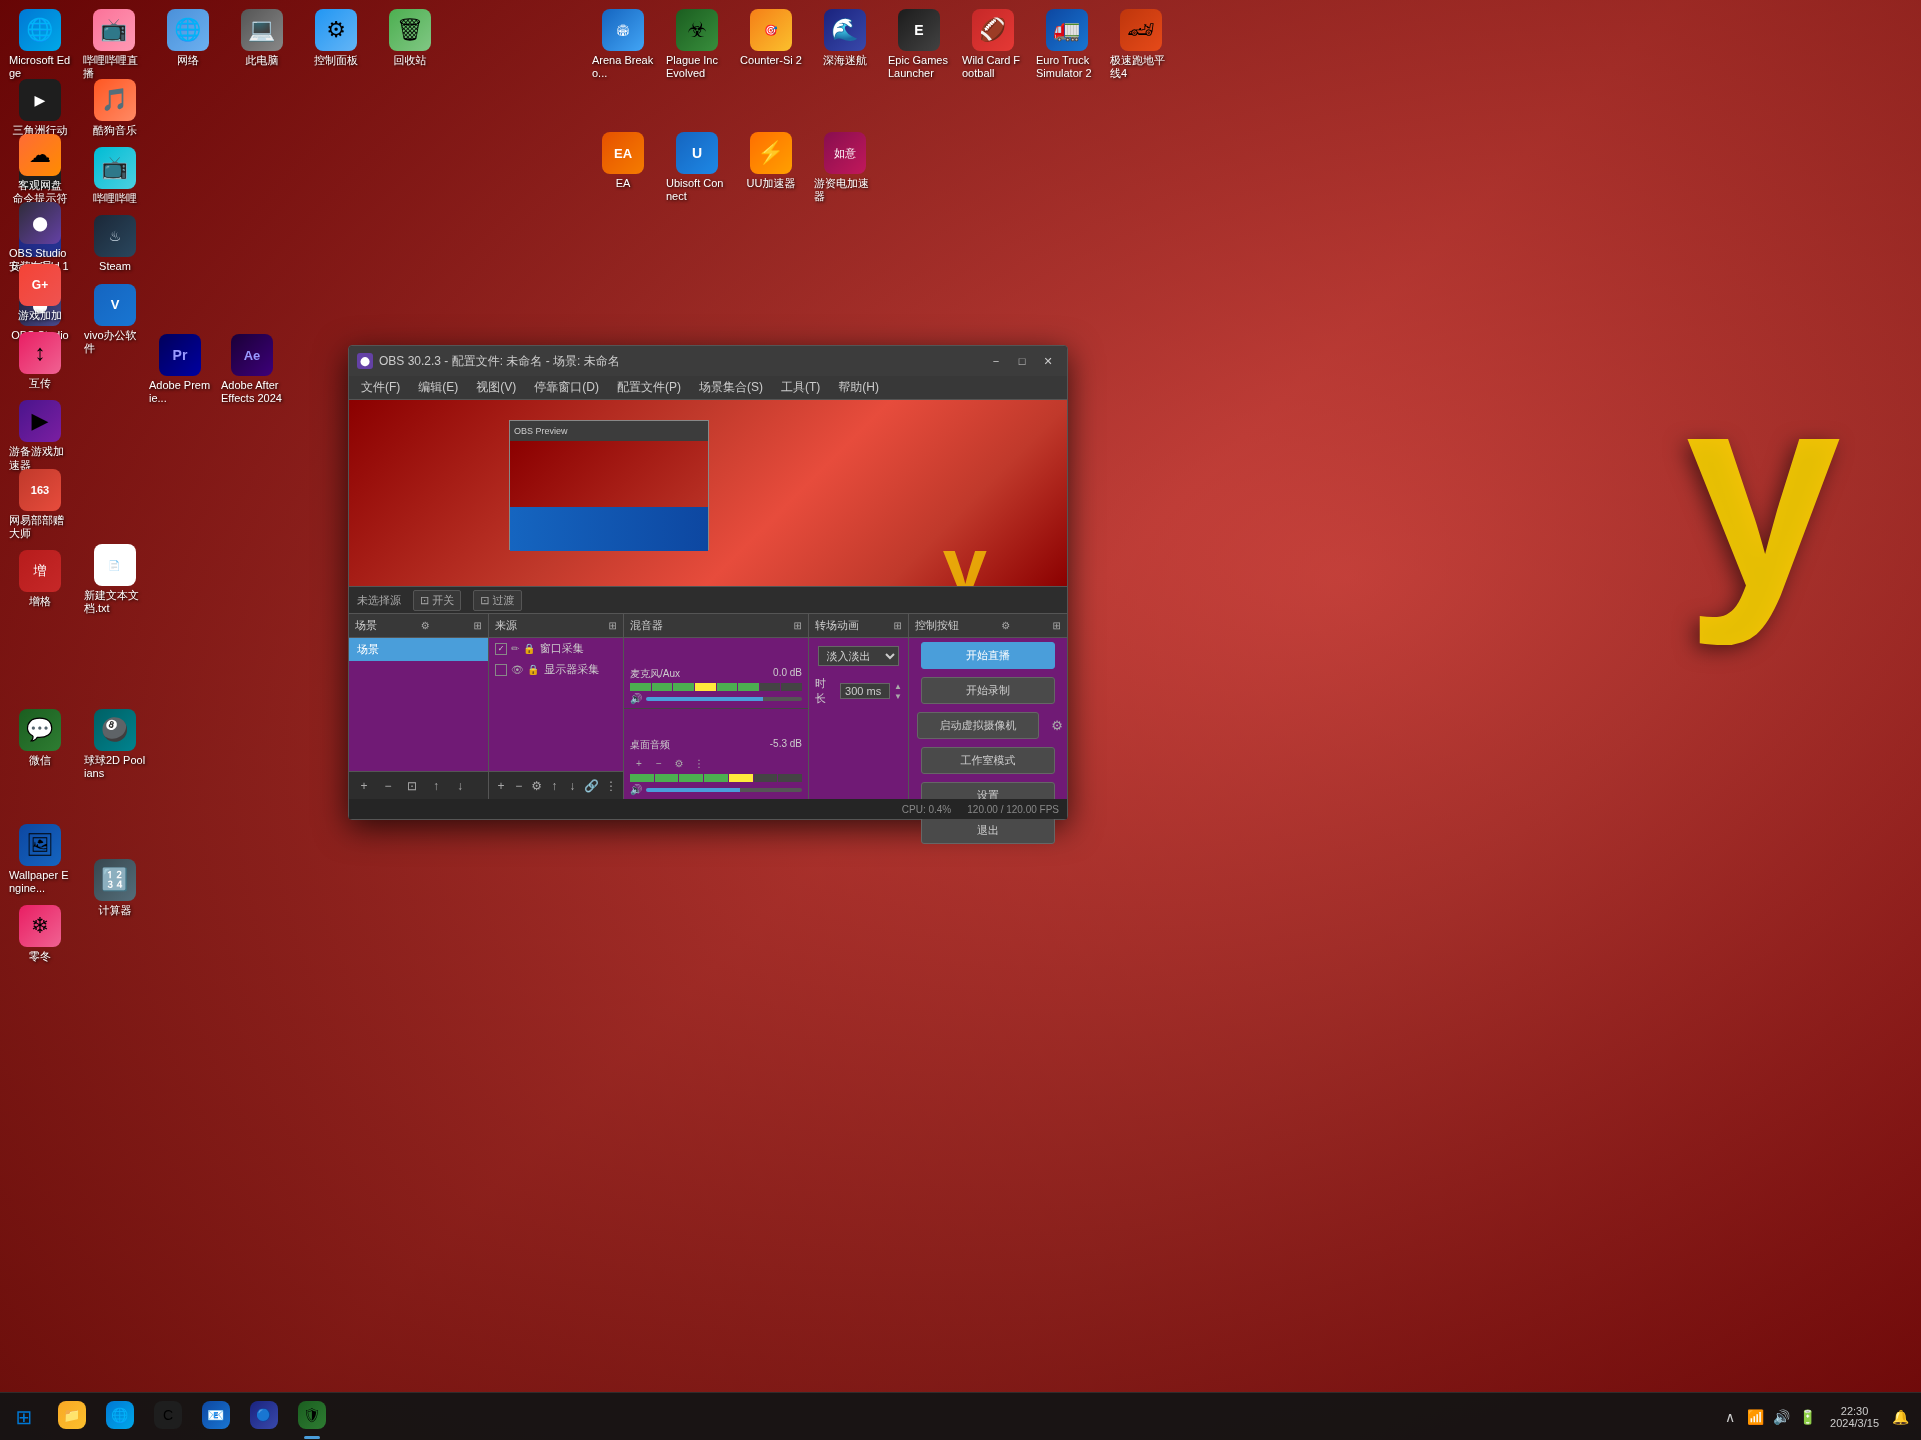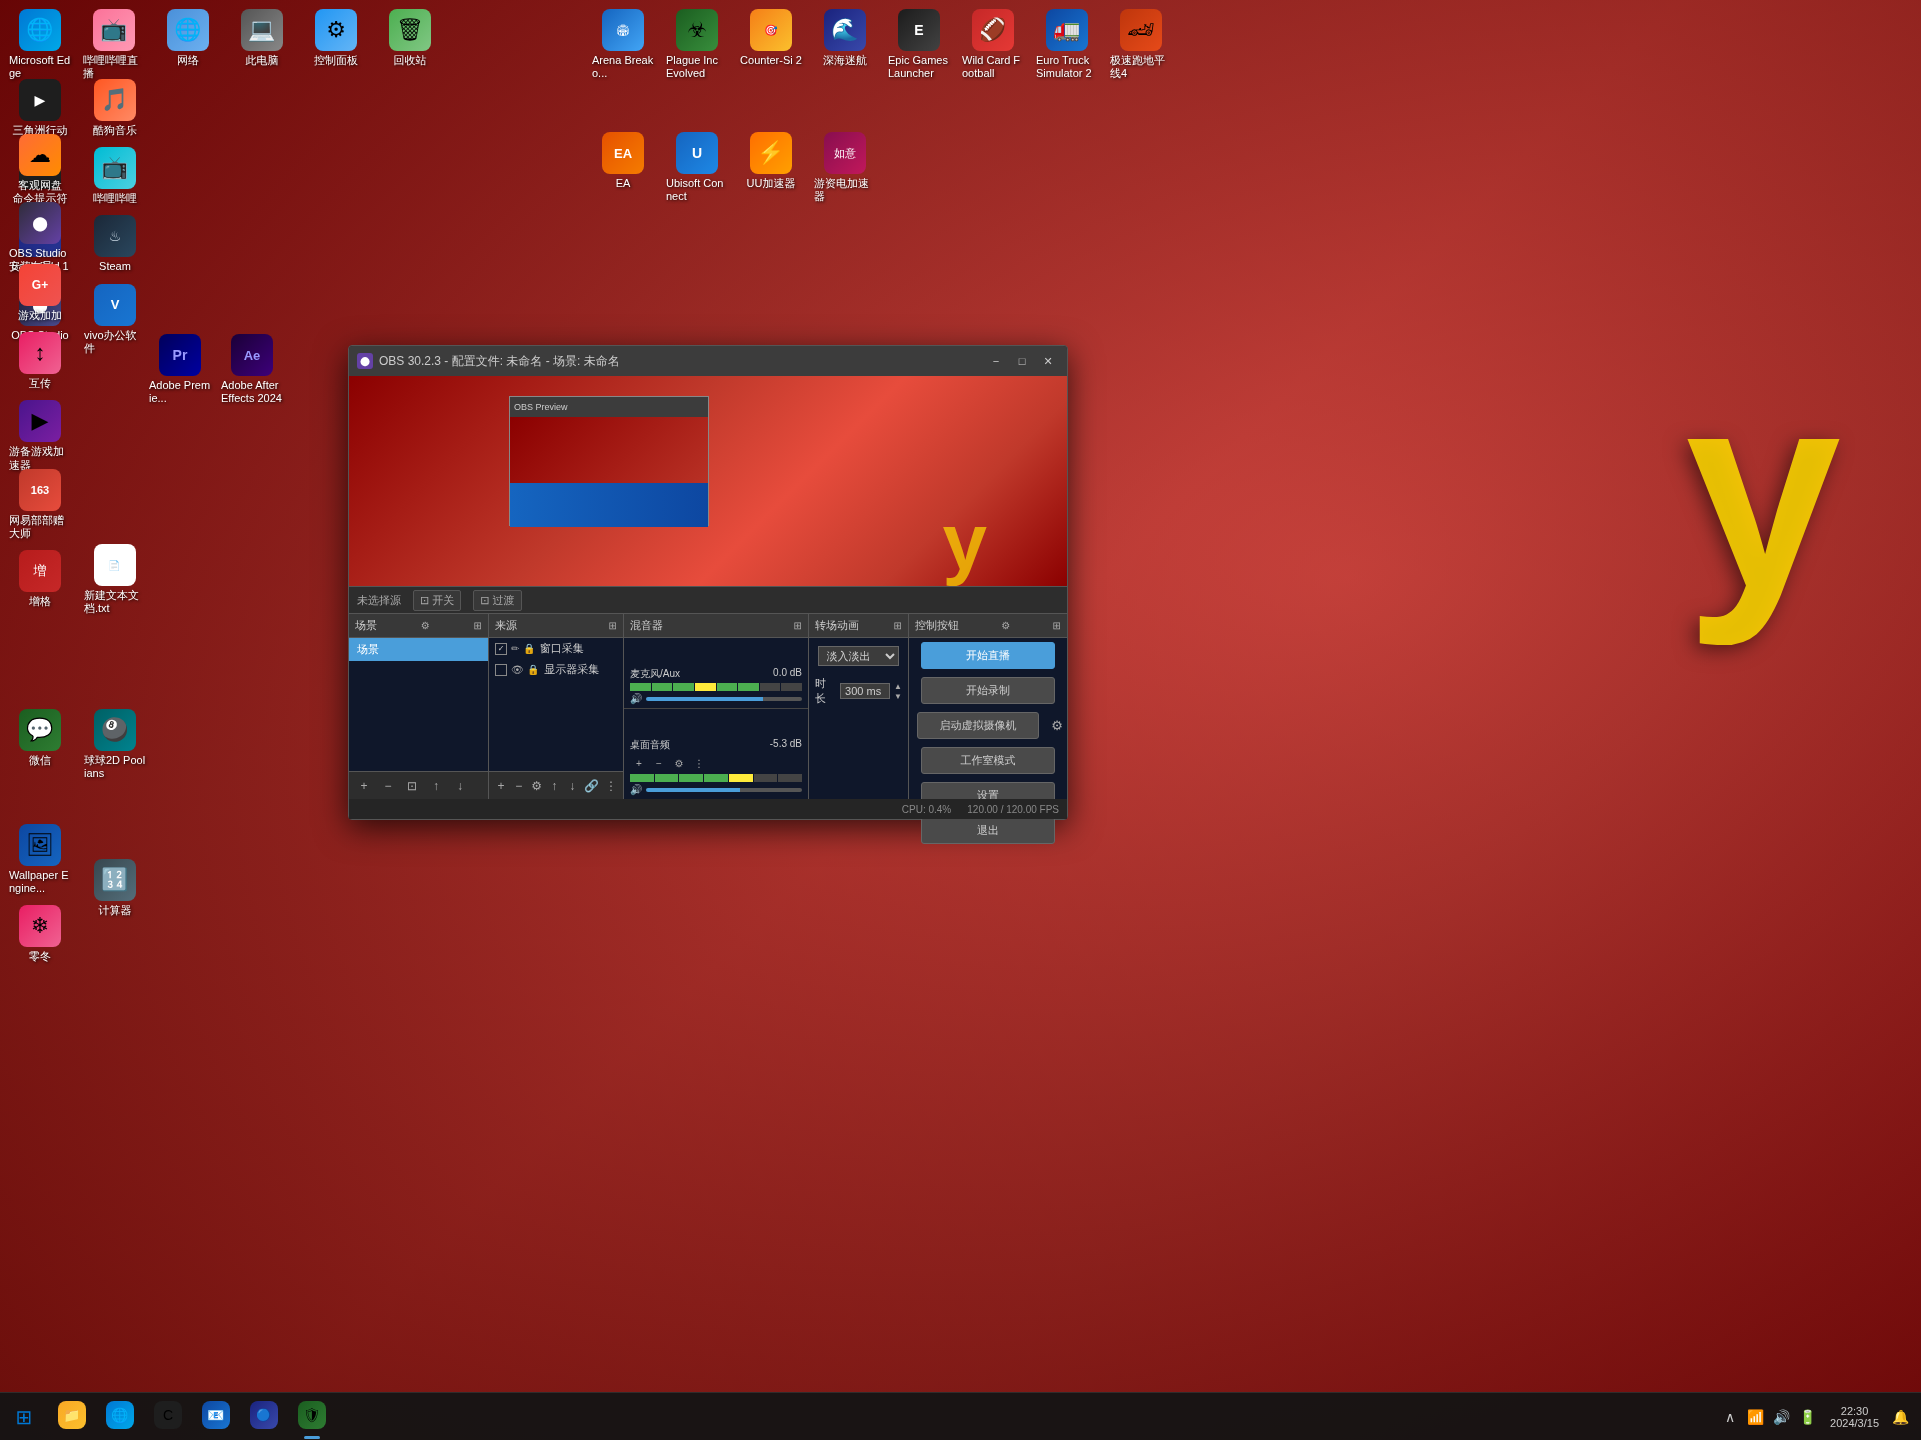--- a/index.html
+++ b/index.html
@@ -237,21 +237,21 @@
       border-radius: 2px;
       cursor: pointer;
       background: #383838;
     }
 
     
     .obs-panels {
       height: 185px;
       display: flex;
       flex-shrink: 0;
-      background: #0f172a;
+      background: #701a75;
     }
 
     .panel {
       border-right: 1px solid #555;
       display: flex;
       flex-direction: column;
     }
 
     .panel-header {
       height: 24px;
@@ -817,20 +817,30 @@
     <div class="obs-titlebar">
       <div class="obs-titlebar-icon" style="font-size:9px;">⬤</div>
       <div class="obs-title">OBS 30.2.3 - 配置文件: 未命名 - 场景: 未命名</div>
       <div class="obs-win-controls">
         <div class="win-btn">−</div>
         <div class="win-btn">□</div>
         <div class="win-btn close">✕</div>
       </div>
     </div>
 
+    <div class="obs-menubar">
+      <div class="menu-item">文件(F)</div>
+      <div class="menu-item">编辑(E)</div>
+      <div class="menu-item">视图(V)</div>
+      <div class="menu-item">停靠窗口(D)</div>
+      <div class="menu-item">配置文件(P)</div>
+      <div class="menu-item">场景集合(S)</div>
+      <div class="menu-item">工具(T)</div>
+      <div class="menu-item">帮助(H)</div>
+    </div>
 
     <div class="obs-preview">
       <div class="preview-content">
 
         <div style="position:absolute;top:20px;left:160px;width:200px;height:130px;background:#2d2d2d;border:1px solid #888;">
           <div style="height:20px;background:#3c3c3c;font-size:9px;color:#ccc;display:flex;align-items:center;padding:0 4px;">OBS Preview</div>
           <div style="flex:1;background:linear-gradient(135deg,#8b0000,#c0392b);height:110px;position:relative;">
             <div style="position:absolute;bottom:0;left:0;width:100%;height:40%;background:linear-gradient(to right,#1565c0,#0d47a1);"></div>
           </div>
         </div>

